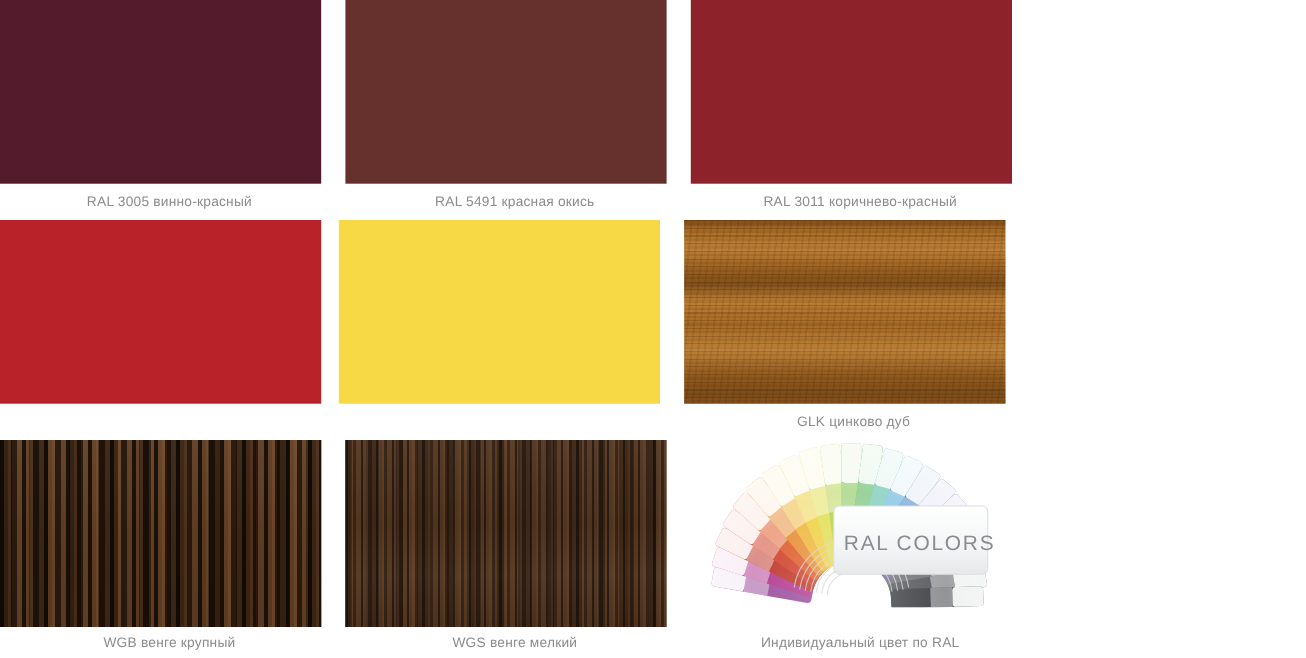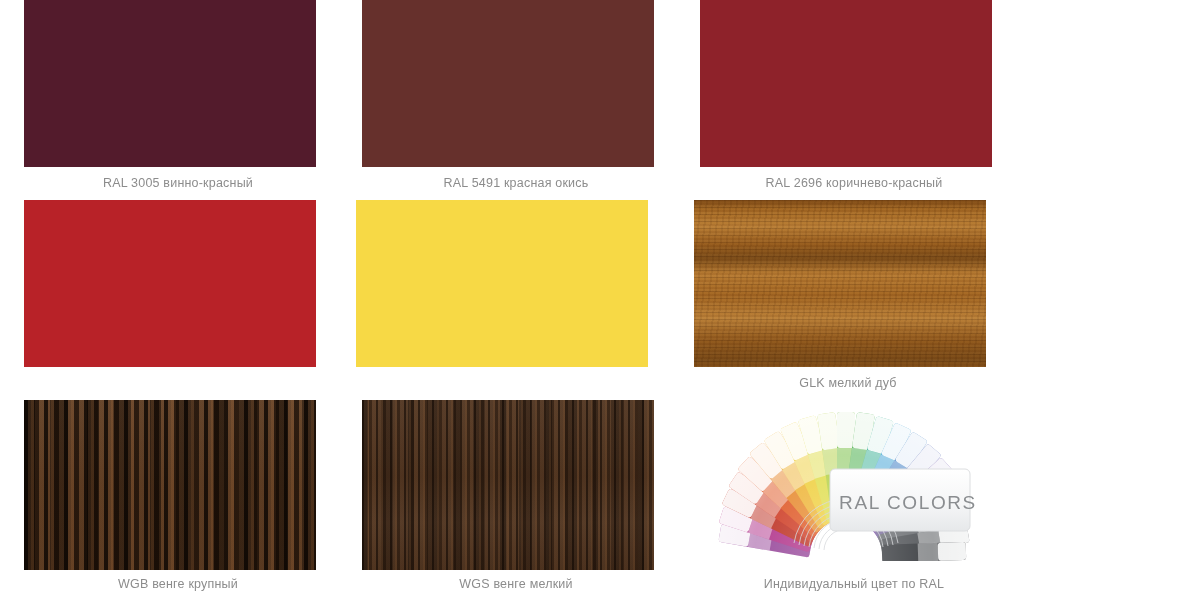--- a/index.html
+++ b/index.html
@@ -18,21 +18,20 @@
     width: 1187px;
     display: flex;
     flex-wrap: wrap;
     align-content: flex-start;
   }
 
   .swatch-cell {
     width: 308px;
     margin-right: 6px;
     margin-bottom: 0px;
-    padding-left: 24px;
   }
   .swatch-cell.col-last { margin-right: 0; }
 
   .swatch-chip {
     width: 292px;
     height: 167px;
     display: block;
     position: relative;
     overflow: hidden;
   }
@@ -108,21 +107,21 @@
         rgba(150,92,48,0.12) 44px, rgba(150,92,48,0.12) 63px),
       linear-gradient(to bottom,
         rgba(255,255,255,0.05) 0%, rgba(0,0,0,0.05) 50%,
         rgba(0,0,0,0.12) 100%);
   }
 
   
   .fan-chip {
     background: #ffffff;
     display: flex;
-    align-items: center;
+    align-items: flex-start;
     justify-content: center;
   }
   .fan-chip svg { display: block; }
 </style>
 </head>
 <body>
 
 <div id="swatch-grid">
 
   <div class="swatch-cell">
@@ -130,36 +129,36 @@
     <div class="swatch-label">RAL 3005 винно-красный</div>
   </div>
 
   <div class="swatch-cell">
     <div class="swatch-chip" style="background:#66302C"></div>
     <div class="swatch-label">RAL 5491 красная окись</div>
   </div>
 
   <div class="swatch-cell">
     <div class="swatch-chip" style="background:#8E222A"></div>
-    <div class="swatch-label">RAL 2696 коричнево-красный</div>
+    <div class="swatch-label">RAL 3011 коричнево-красный</div>
   </div>
 
   <div class="swatch-cell col-last">
     <div class="swatch-chip" style="background:#B82228"></div>
   </div>
 
 
 
   <div class="swatch-cell">
     <div class="swatch-chip" style="background:#F7D945"></div>
   </div>
 
   <div class="swatch-cell col-last">
     <div class="swatch-chip tex-oak"></div>
-    <div class="swatch-label">GLK мелкий дуб</div>
+    <div class="swatch-label">GLK цинково дуб</div>
   </div>
 
   <div class="swatch-cell row3">
     <div class="swatch-chip tex-wenge-coarse"></div>
     <div class="swatch-label">WGB венге крупный</div>
   </div>
 
   <div class="swatch-cell row3">
     <div class="swatch-chip tex-wenge-fine"></div>
     <div class="swatch-label">WGS венге мелкий</div>

